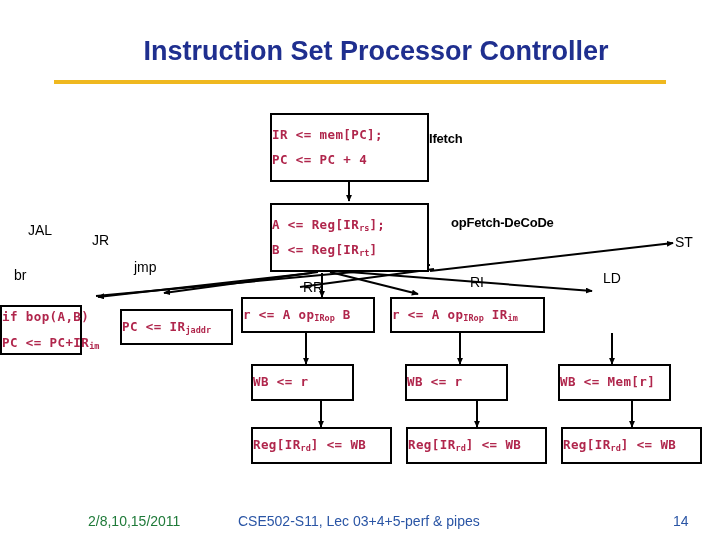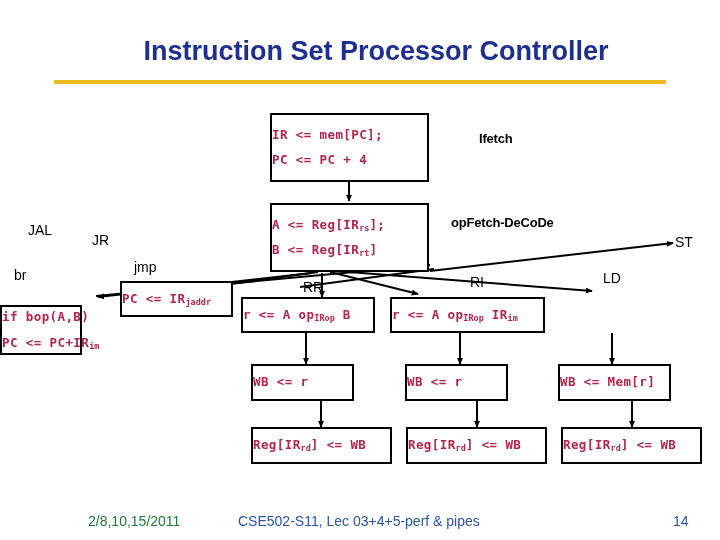--- a/index.html
+++ b/index.html
@@ -106,34 +106,34 @@
       <line x1="321" y1="401" x2="321" y2="427" marker-end="url(#ah)"></line>
       <line x1="477" y1="401" x2="477" y2="427" marker-end="url(#ah)"></line>
       <line x1="632" y1="401" x2="632" y2="427" marker-end="url(#ah)"></line>
     </g>
   </svg>
 
   <div class="box" id="box-ifetch" style="left:270px;top:113px;width:159px;height:69px;">
     <div class="line">IR &lt;= mem[PC];</div>
     <div class="line">PC &lt;= PC + 4</div>
   </div>
-  <div class="lbl bold" style="left:467px;top:131px;padding-left:12px;">Ifetch</div>
+  <div class="lbl bold" style="left:429px;top:131px;">Ifetch</div>
 
   <div class="box" id="box-decode" style="left:270px;top:203px;width:159px;height:69px;">
     <div class="line"><span>A &lt;= Reg[IR</span><sub>rs</sub><span>];</span></div>
     <div class="line"><span>B &lt;= Reg[IR</span><sub>rt</sub><span>]</span></div>
   </div>
   <div class="lbl bold" style="left:451px;top:215px;">opFetch-DeCoDe</div>
 
   <div class="box" id="box-branch" style="left:0px;top:305px;width:82px;height:50px;">
     <div class="line">if bop(A,B)</div>
     <div class="line"><span>PC &lt;= PC+IR</span><sub>im</sub></div>
   </div>
 
-  <div class="box" id="box-jump" style="left:120px;top:281px;width:113px;height:36px;">
+  <div class="box" id="box-jump" style="left:120px;top:309px;width:113px;height:36px;">
     <div class="line"><span>PC &lt;= IR</span><sub>jaddr</sub></div>
   </div>
 
   <div class="box" id="box-rr-exec" style="left:241px;top:297px;width:134px;height:36px;">
     <div class="line"><span>r &lt;= A op</span><sub>IRop</sub><span> B</span></div>
   </div>
 
   <div class="box" id="box-ri-exec" style="left:390px;top:297px;width:155px;height:36px;">
     <div class="line"><span>r &lt;= A op</span><sub>IRop</sub><span> IR</span><sub>im</sub></div>
   </div>

